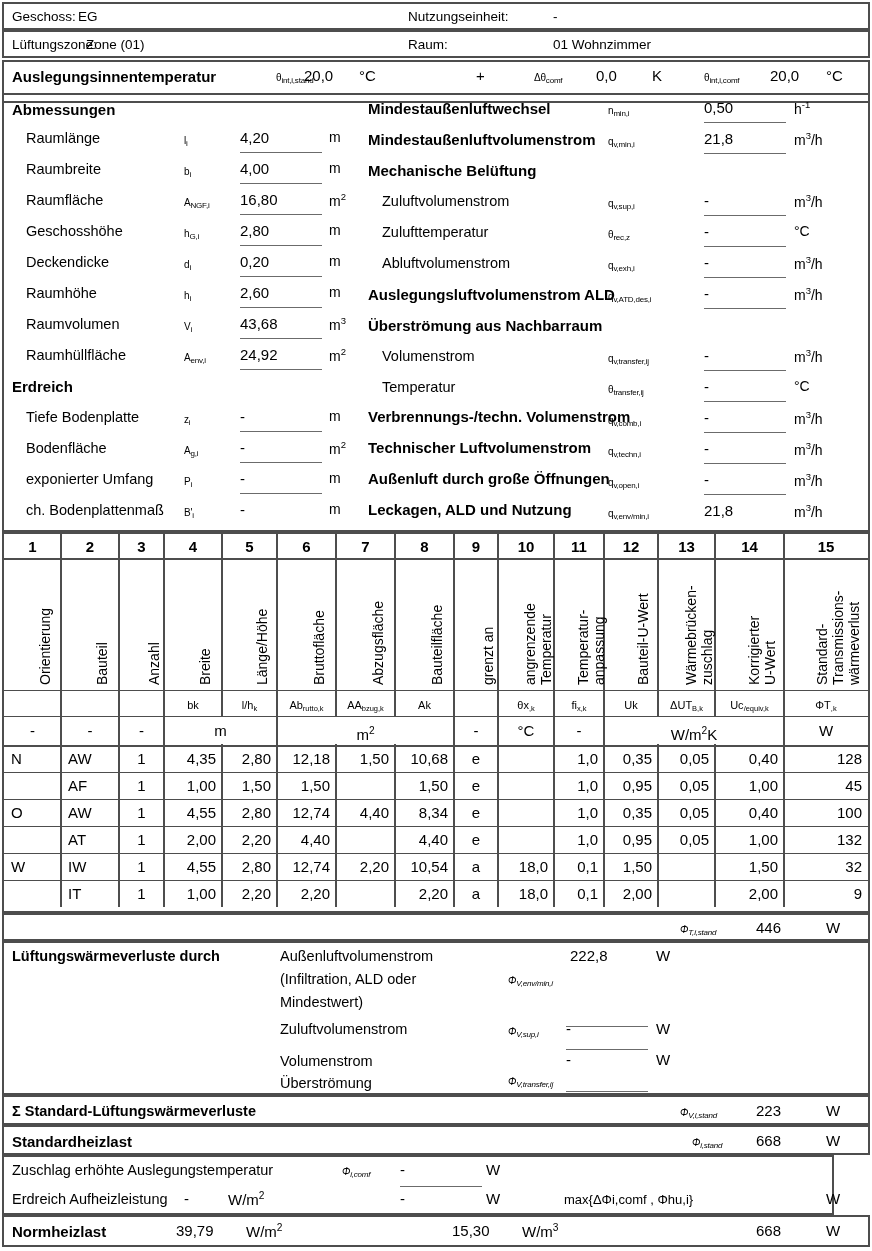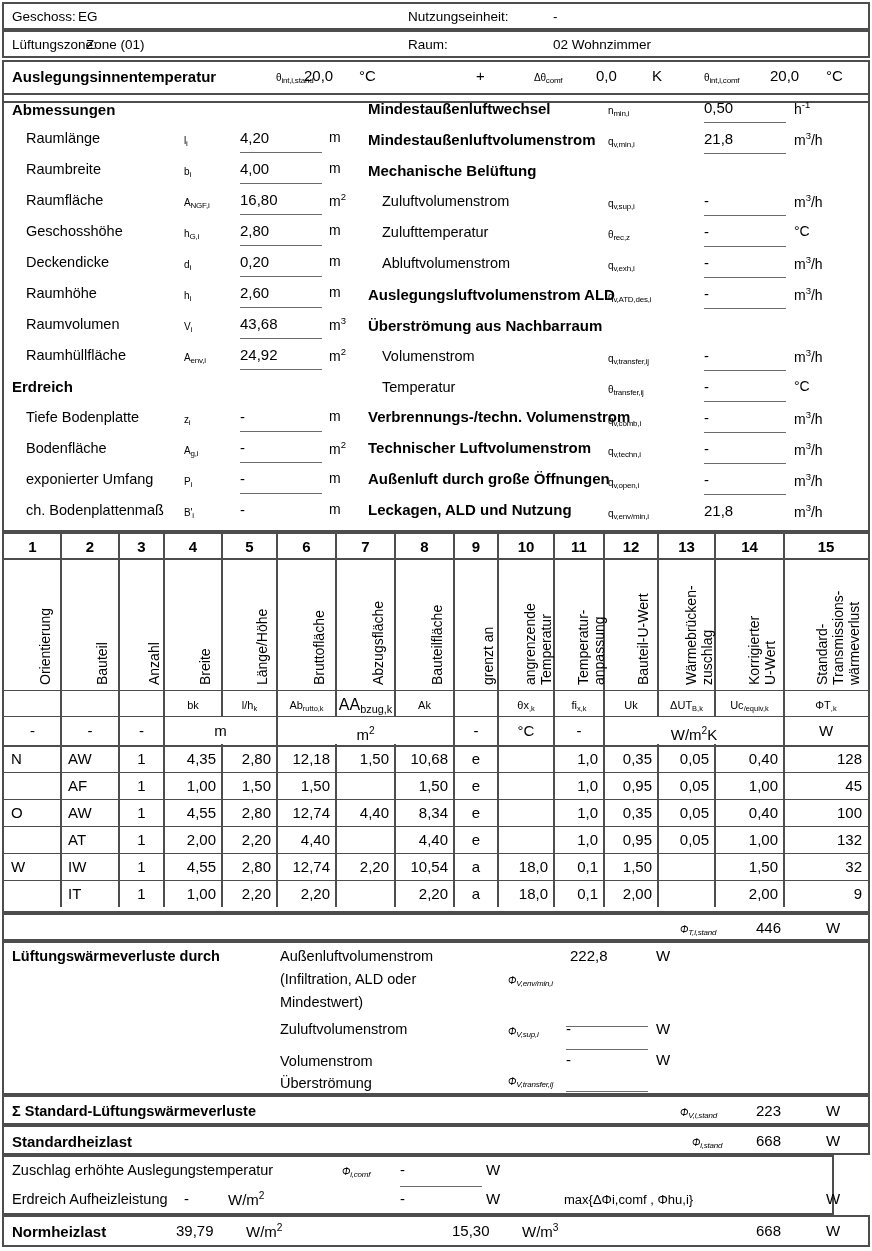--- a/index.html
+++ b/index.html
@@ -54,21 +54,21 @@
     <span class="lbl" style="left:8px;top:5px;">Geschoss:</span>
     <span class="lbl" style="left:74px;top:5px;">EG</span>
     <span class="lbl" style="left:404px;top:5px;">Nutzungseinheit:</span>
     <span class="lbl" style="left:549px;top:5px;">-</span>
   </div>
 
   <div class="box" style="left:2px;top:30px;width:868px;height:28px;">
     <span class="lbl" style="left:8px;top:5px;">Lüftungszone:</span>
     <span class="lbl" style="left:82px;top:5px;">Zone (01)</span>
     <span class="lbl" style="left:404px;top:5px;">Raum:</span>
-    <span class="lbl" style="left:549px;top:5px;">02 Wohnzimmer</span>
+    <span class="lbl" style="left:549px;top:5px;">01 Wohnzimmer</span>
   </div>
 
   <div class="box" style="left:2px;top:60px;width:868px;height:43px;">
     <span class="lbl bold" style="left:8px;top:6px;font-size:15px;">Auslegungsinnentemperatur</span>
     <span class="sym" style="left:272px;top:10px;">θ<sub>int,i,stand</sub></span>
     <span class="val" style="left:300px;top:5px;width:48px;font-size:15px;">20,0</span>
     <span class="unit" style="left:355px;top:5px;font-size:15px;">°C</span>
     <span class="lbl" style="left:472px;top:5px;font-size:15px;">+</span>
     <span class="sym" style="left:530px;top:10px;">Δθ<sub>comf</sub></span>
     <span class="val" style="left:592px;top:5px;width:48px;font-size:15px;">0,0</span>
@@ -319,21 +319,21 @@
       <div class="rot" style="left:678.5px;top:151px;font-size:14px;">Wärmebrücken-</div>
       <div class="rot" style="left:694.5px;top:151px;font-size:14px;">zuschlag</div>
       <div class="rot" style="left:741.5px;top:151px;font-size:14px;">Korrigierter</div>
       <div class="rot" style="left:757.5px;top:151px;font-size:14px;">U-Wert</div>
       <div class="rot" style="left:810px;top:151px;font-size:14px;">Standard-</div>
       <div class="rot" style="left:826px;top:151px;font-size:14px;">Transmissions-</div>
       <div class="rot" style="left:842px;top:151px;font-size:14px;">wärmeverlust</div>
       <div class="tcell ctr" style="left:160px;top:160px;width:58px;height:22px;line-height:22px;font-size:11px;">bk</div>
       <div class="tcell ctr" style="left:218px;top:160px;width:55px;height:22px;line-height:22px;font-size:11px;">l/h<sub>k</sub></div>
       <div class="tcell ctr" style="left:273px;top:160px;width:59px;height:22px;line-height:22px;font-size:11px;">Ab<sub>rutto,k</sub></div>
-      <div class="tcell ctr" style="left:332px;top:160px;width:59px;height:22px;line-height:22px;font-size:16px;">AA<sub>bzug,k</sub></div>
+      <div class="tcell ctr" style="left:332px;top:160px;width:59px;height:22px;line-height:22px;font-size:11px;">AA<sub>bzug,k</sub></div>
       <div class="tcell ctr" style="left:391px;top:160px;width:59px;height:22px;line-height:22px;font-size:11px;">Ak</div>
       <div class="tcell ctr" style="left:494px;top:160px;width:56px;height:22px;line-height:22px;font-size:11px;">θx<sub>,k</sub></div>
       <div class="tcell ctr" style="left:550px;top:160px;width:50px;height:22px;line-height:22px;font-size:11px;">fi<sub>x,k</sub></div>
       <div class="tcell ctr" style="left:600px;top:160px;width:54px;height:22px;line-height:22px;font-size:11px;">Uk</div>
       <div class="tcell ctr" style="left:654px;top:160px;width:57px;height:22px;line-height:22px;font-size:11px;">ΔUT<sub>B,k</sub></div>
       <div class="tcell ctr" style="left:711px;top:160px;width:69px;height:22px;line-height:22px;font-size:11px;">Uc<sub>/equiv,k</sub></div>
       <div class="tcell ctr" style="left:780px;top:160px;width:84px;height:22px;line-height:22px;font-size:11px;">ΦT<sub>,k</sub></div>
       <div class="tcell ctr" style="left:0px;top:185px;width:57px;height:24px;line-height:24px;font-size:15px;">-</div>
       <div class="tcell ctr" style="left:57px;top:185px;width:58px;height:24px;line-height:24px;font-size:15px;">-</div>
       <div class="tcell ctr" style="left:115px;top:185px;width:45px;height:24px;line-height:24px;font-size:15px;">-</div>

